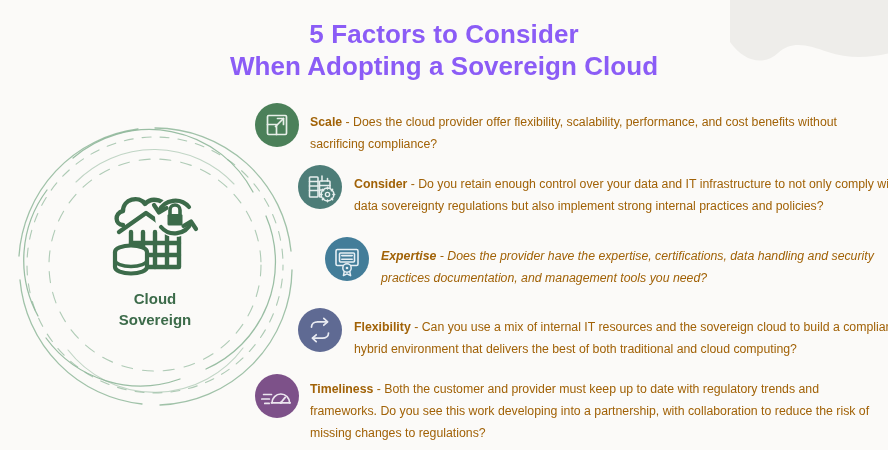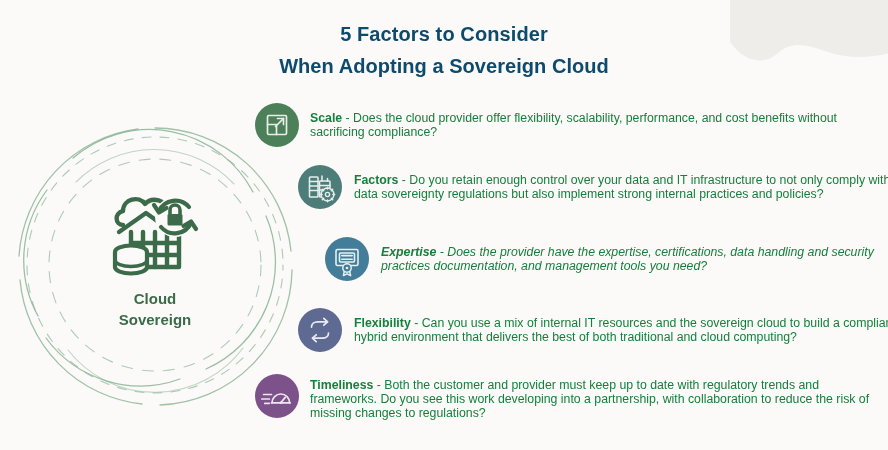--- a/index.html
+++ b/index.html
@@ -34,23 +34,23 @@
   
   .title-block {
     position: absolute;
     top: 18px;
     left: 0;
     width: 888px;
     text-align: center;
     pointer-events: none;
   }
   .title-line {
-    font-size: 20px;
+    font-size: 26px;
     font-weight: bold;
-    color: #0c4a6e;
+    color: #8b5cf6;
     line-height: 32px;
     letter-spacing: 0.1px;
   }
   .title-line.l2 {
     letter-spacing: 0.05px;
   }
 
   
   .emblem {
     position: absolute;
@@ -95,22 +95,22 @@
     border-radius: 50%;
     overflow: hidden;
   }
   .factor .bullet svg.glyph {
     position: absolute;
     left: 0;
     top: 0;
   }
   .factor .body {
     font-size: 12.3px;
-    line-height: 14px;
-    color: #15803d;
+    line-height: 22px;
+    color: #a16207;
   }
   .factor .body b {
     font-weight: bold;
   }
 
   
   #factor-scale       { left: 255px; top: 103px; }
   #factor-control     { left: 298px; top: 165px; }
   #factor-expertise   { left: 325px; top: 237px; font-style: italic; }
   #factor-flexibility { left: 298px; top: 308px; }
@@ -241,21 +241,21 @@
           <g stroke="#e6eeed" stroke-width="1.5" stroke-linecap="round">
             <path d="M29.5 22.3 L29.5 24.1 M29.5 34.9 L29.5 36.7"></path>
             <path d="M22.3 29.5 L24.1 29.5 M34.9 29.5 L36.7 29.5"></path>
             <path d="M24.4 24.4 L25.7 25.7 M33.3 33.3 L34.6 34.6"></path>
             <path d="M34.6 24.4 L33.3 25.7 M25.7 33.3 L24.4 34.6"></path>
           </g>
         </g>
       </svg>
     </div>
     <div class="body">
-      <b>Factors</b><span> - </span><span>Do you retain enough control over your data and IT infrastructure to not only comply with data sovereignty regulations but also implement strong internal practices and policies?</span>
+      <b>Consider</b><span> - </span><span>Do you retain enough control over your data and IT infrastructure to not only comply with data sovereignty regulations but also implement strong internal practices and policies?</span>
     </div>
   </div>
 
   <div class="factor" id="factor-expertise">
     <div class="bullet" style="background:#437d99;">
       <svg class="glyph" width="44" height="44" viewBox="0 0 44 44">
         <path d="M30 44 A22 22 0 0 0 44 24 L44 44 Z" fill="#396b84" opacity="0.8"></path>
         <g fill="none" stroke="#e7eff4" stroke-width="1.6" stroke-linecap="round" stroke-linejoin="round">
           <rect x="11" y="12.5" width="22" height="16" rx="1.4"></rect>
           <rect x="14.5" y="16" width="15" height="9" rx="1"></rect>

